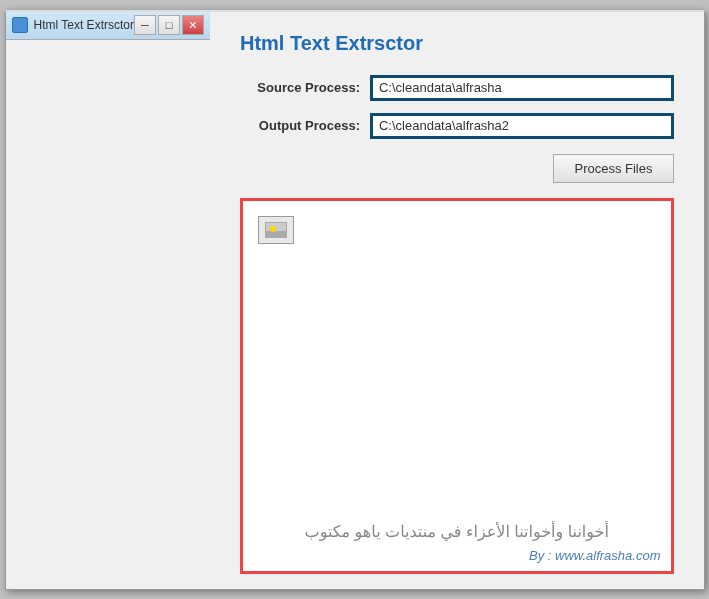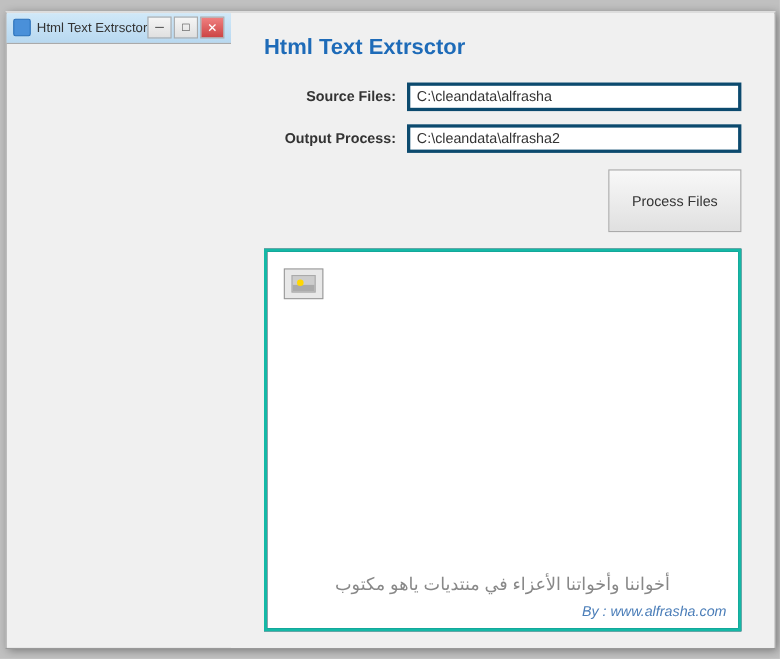--- a/index.html
+++ b/index.html
@@ -132,33 +132,33 @@
     }
 
     .button-row {
       display: flex;
       justify-content: flex-end;
       margin-bottom: 15px;
       padding-right: 0;
     }
 
     .process-btn {
-      padding: 20px 20px;
+      padding: 6px 20px;
       background: linear-gradient(to bottom, #f8f8f8, #e0e0e0);
       border: 1px solid #aaa;
       font-size: 13px;
       color: #333;
       cursor: pointer;
       min-width: 100px;
     }
 
     .preview-area {
       flex: 1;
       background: #1a1a3a;
-      border: 3px solid #14b8a6;
+      border: 3px solid #ef4444;
       position: relative;
       overflow: hidden;
       min-height: 280px;
     }
 
     .preview-inner {
       background: white;
       width: 100%;
       height: 100%;
       position: relative;
@@ -247,21 +247,21 @@
     </div>
   </div>
 
   <div class="window-content">
 
     <div class="app-title">Html Text Extrsctor</div>
 
     <div class="form-section">
 
       <div class="form-row">
-        <label class="form-label">Source Files:</label>
+        <label class="form-label">Source Process:</label>
         <input class="form-input" type="text" value="C:\cleandata\alfrasha" style="">
       </div>
 
       <div class="form-row">
         <label class="form-label">Output Process:</label>
         <input class="form-input" type="text" value="C:\cleandata\alfrasha2" style="">
       </div>
 
     </div>
 

